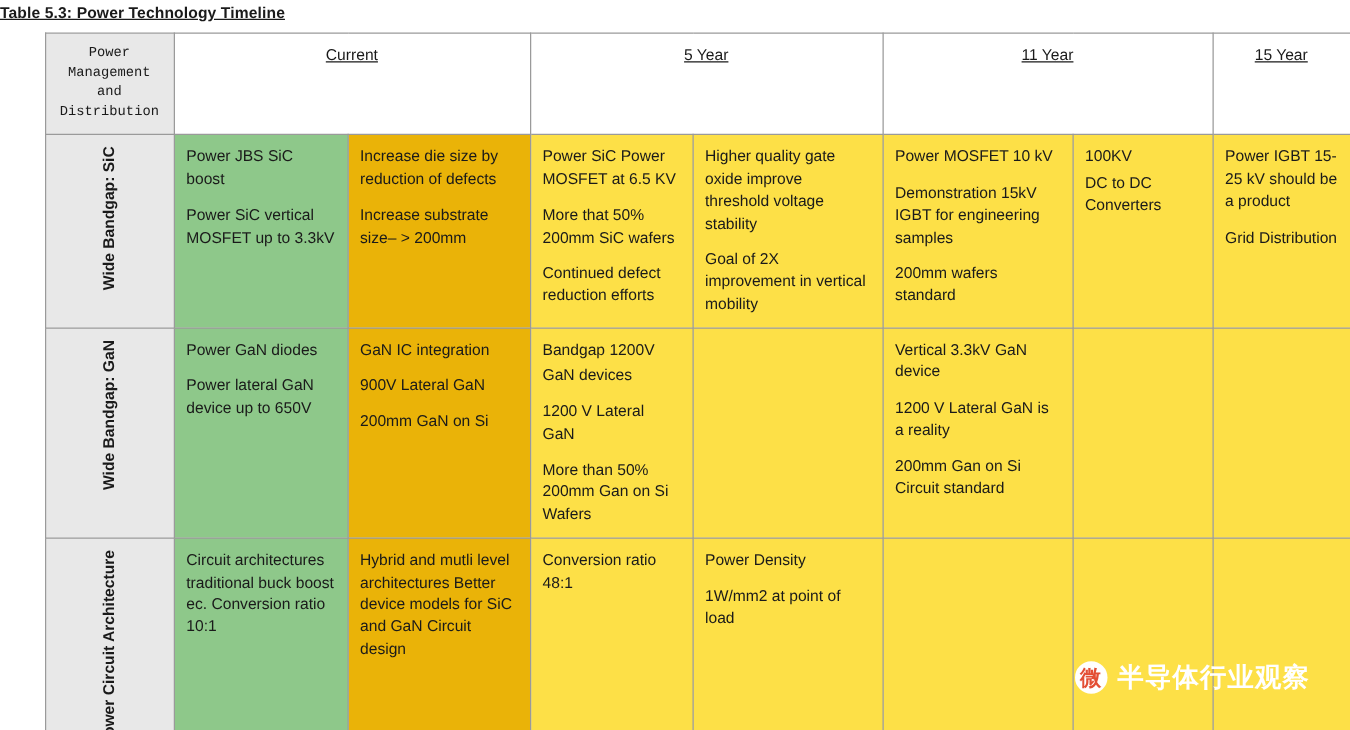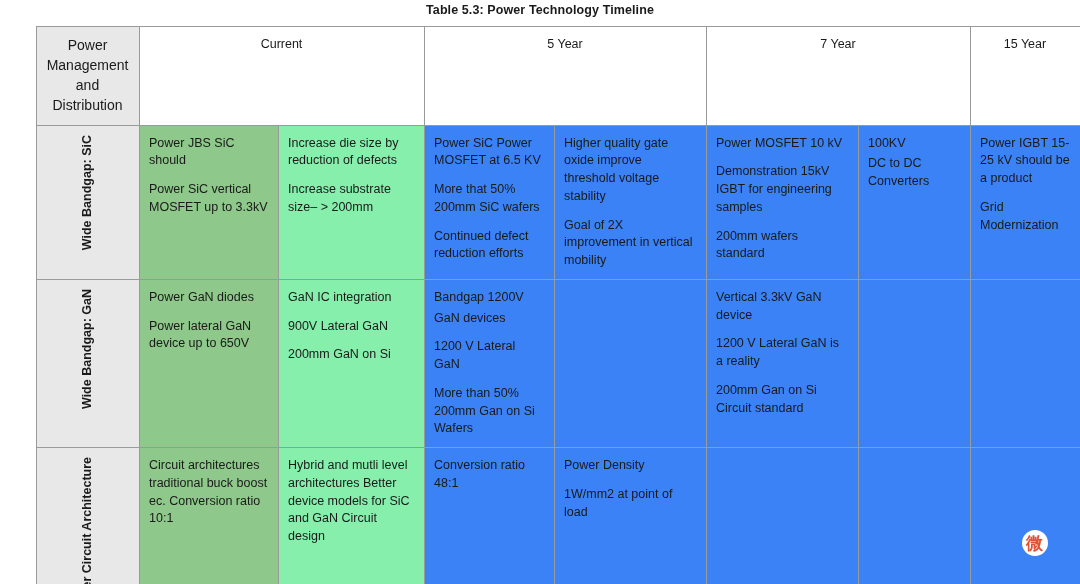--- a/index.html
+++ b/index.html
@@ -9,27 +9,28 @@
   }
   body {
     width: 1080px;
     height: 584px;
     font-family: "Liberation Sans", sans-serif;
     color: #1a1a1a;
     overflow: hidden;
     position: relative;
   }
   .caption {
-    text-align: center;
+    text-align: left;
     font-size: 12.5px;
     font-weight: bold;
     color: #1a1a1a;
     padding-top: 3px;
     padding-bottom: 5px;
     letter-spacing: 0.1px;
+    text-decoration: underline;
   }
   .table-wrap {
     position: absolute;
     left: 36px;
     top: 26px;
     width: 1008px;
   }
   table.timeline {
     border-collapse: collapse;
     table-layout: fixed;
@@ -41,51 +42,53 @@
     vertical-align: top;
     padding: 9px 10px 9px 9px;
     line-height: 1.42;
     font-weight: normal;
   }
   
   .hdr-corner {
     background: #e8e8e8;
     text-align: center;
     font-weight: bold;
-    font-size: 14px;
+    font-size: 11px;
     vertical-align: middle;
     line-height: 1.35;
     padding: 8px 6px;
+    font-family: Liberation Mono, monospace;
   }
   .hdr-cell {
     background: #ffffff;
     font-weight: bold;
     vertical-align: middle;
     font-size: 12.5px;
+    text-decoration: underline;
   }
   
   .rowlabel {
     background: #e8e8e8;
     text-align: center;
     vertical-align: middle;
     padding: 4px 2px;
   }
   .rowlabel .vtext {
     writing-mode: vertical-rl;
     transform: rotate(180deg);
     display: inline-block;
     font-weight: bold;
     font-size: 12.5px;
     line-height: 1.3;
     white-space: pre-line;
     text-align: center;
   }
   .c-green { background: #8ec88a; }
-  .c-yellow { background: #86efac; }
-  .c-red { background: #3b82f6; }
+  .c-yellow { background: #eab308; }
+  .c-red { background: #fde047; }
   .cell p {
     margin: 0 0 11px 0;
   }
   .cell p:last-child { margin-bottom: 0; }
   .cell b { font-weight: normal; }
 
   
   col.c0 { width: 103px; }
   col.c1 { width: 139px; }
   col.c2 { width: 146px; }
@@ -136,32 +139,32 @@
         <col class="c4">
         <col class="c5">
         <col class="c6">
         <col class="c7">
   </colgroup>
   <thead>
     <tr>
       <th class="hdr-corner">Power Management and Distribution</th>
       <th class="hdr-cell" colspan="2">Current</th>
       <th class="hdr-cell" colspan="2">5 Year</th>
-      <th class="hdr-cell" colspan="2">7 Year</th>
+      <th class="hdr-cell" colspan="2">11 Year</th>
       <th class="hdr-cell">15 Year</th>
     </tr>
   </thead>
   <tbody>
 
     <tr>
       <td class="rowlabel">
         <span class="vtext">Wide Bandgap: SiC</span>
       </td>
       <td class="cell c-green">
-        <p>Power JBS SiC should</p>
+        <p>Power JBS SiC boost</p>
         <p>Power SiC vertical MOSFET up to 3.3kV</p>
       </td>
       <td class="cell c-yellow">
         <p>Increase  die size by reduction of defects</p>
         <p>Increase substrate size– &gt; 200mm</p>
       </td>
       <td class="cell c-red">
         <p>Power SiC Power MOSFET at 6.5 KV</p>
         <p>More that 50% 200mm  SiC wafers</p>
         <p>Continued defect reduction efforts</p>
@@ -174,21 +177,21 @@
         <p>Power MOSFET 10 kV</p>
         <p>Demonstration 15kV IGBT for engineering samples</p>
         <p>200mm wafers standard</p>
       </td>
       <td class="cell c-red">
         <p><b>100KV</b></p>
         <p style="margin-top:-8px">DC to DC Converters</p>
       </td>
       <td class="cell c-red">
         <p><span>Power IGBT 15-25 kV should be a </span><b>product</b></p>
-        <p>Grid Modernization</p>
+        <p>Grid Distribution</p>
       </td>
     </tr>
 
     <tr>
       <td class="rowlabel">
         <span class="vtext">Wide Bandgap: GaN</span>
       </td>
       <td class="cell c-green">
         <p>Power GaN diodes</p>
         <p>Power lateral GaN device up to 650V</p>
@@ -234,13 +237,14 @@
       <td class="cell c-red"></td>
       <td class="cell c-red"></td>
       <td class="cell c-red"></td>
     </tr>
   </tbody>
 </table>
 </div>
 
 <div class="watermark">
   <span class="wm-badge">微</span>
+  <span>半导体行业观察</span>
 </div>
 
 </body></html>

